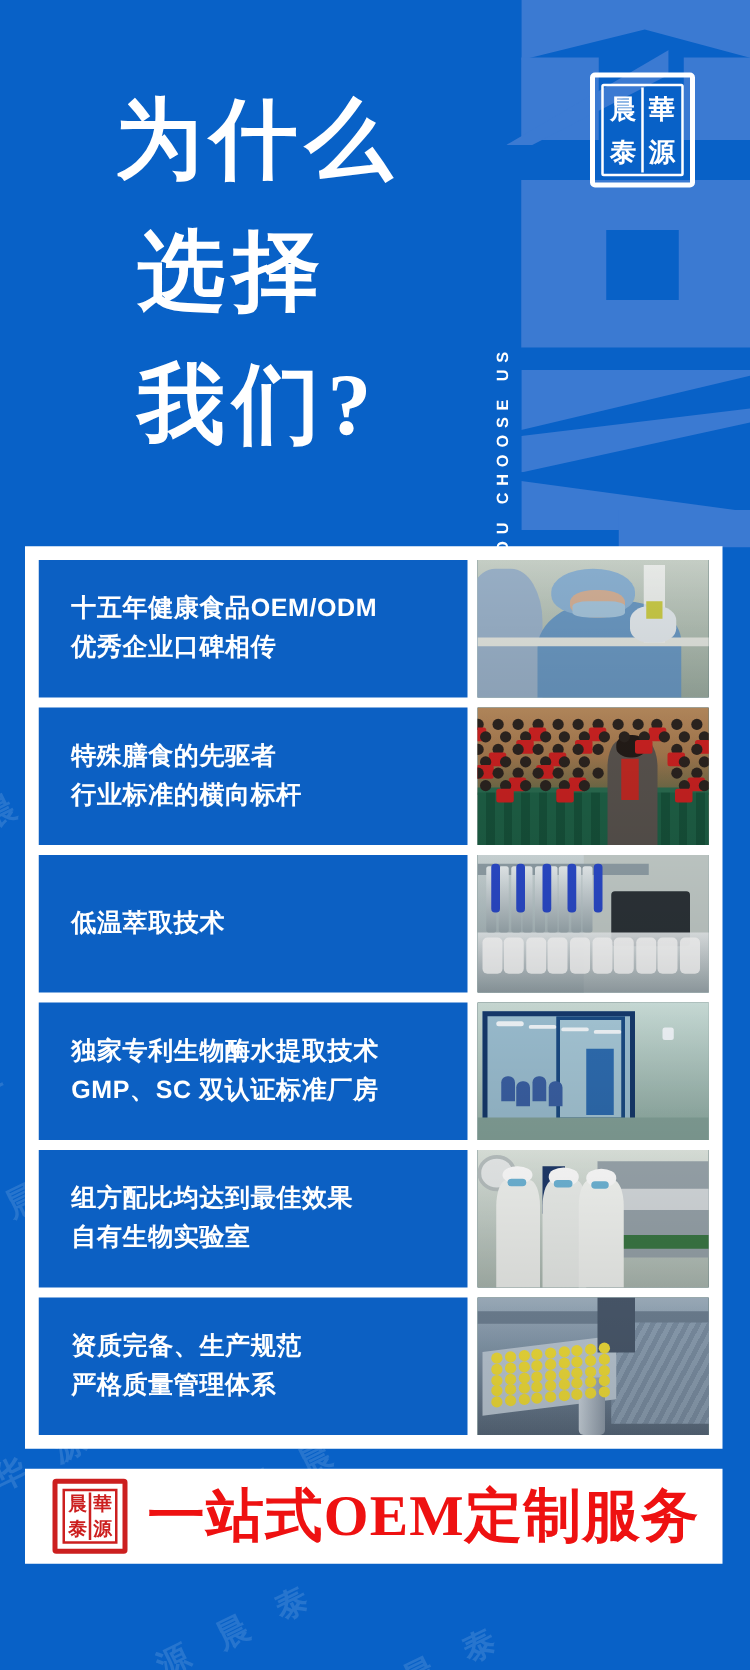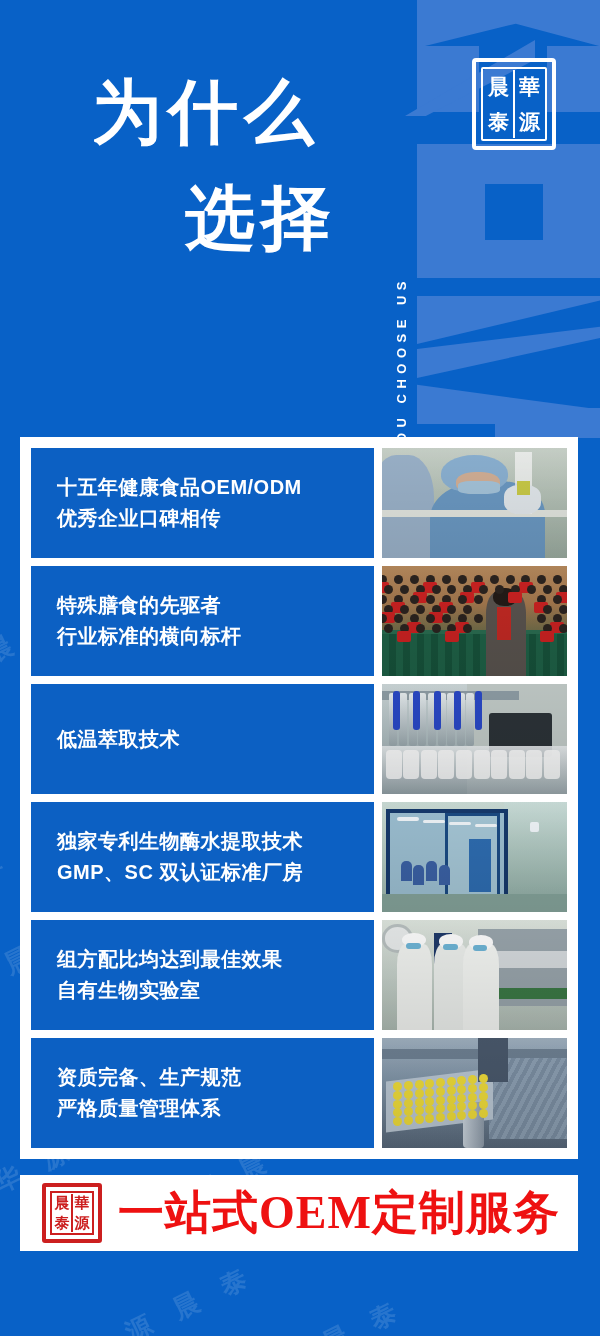--- a/index.html
+++ b/index.html
@@ -47,21 +47,21 @@
            color:rgba(255,255,255,.13); line-height:96px;
            font-family:"Liberation Serif","DejaVu Serif",serif; font-weight:700; }
   .wm-row.b{ padding-left:120px; }
 
   
   .header{ position:absolute; left:0; top:0; width:600px; height:438px; }
   .title{ position:absolute; left:92px; top:60px; width:320px;
           color:#ffffff; font-weight:700; font-size:70px; line-height:106px;
           letter-spacing:6px;
           font-family:"Liberation Serif","DejaVu Serif",serif; }
-  .title-l2{ padding-left:18px;text-align:center; }
+  .title-l2{ padding-left:18px; }
   .title-l3{ padding-left:18px; }
 
   .vert-en{ position:absolute; left:390px; top:28px; height:370px;
             width:24px; display:flex; align-items:flex-end; justify-content:center; }
   .vert-en span{ display:block; color:#ffffff; font-size:13px; font-weight:700;
                  letter-spacing:5.5px; white-space:nowrap;
                  transform:rotate(-90deg); transform-origin:center center; }
 
   .seal-white{ position:absolute; left:472px; top:58px; width:84px; height:92px;
                border:4px solid #fff; border-radius:4px; }
@@ -222,20 +222,21 @@
     <div class="wm-row b">华 源 晨 泰</div>
     <div class="wm-row">华 源 晨 泰</div>
     <div class="wm-row b">华 源 晨 泰</div>
   </div>
 </div>
 
 <div class="header">
   <div class="title">
     <div>为什么</div>
     <div class="title-l2">选择</div>
+    <div class="title-l3">我们?</div>
   </div>
 
   <div class="vert-en">
     <span>DID YOU CHOOSE US</span>
   </div>
 
   <div class="seal-white">
     <div class="inner">
       <div class="ch">晨</div>
       <div class="ch">華</div>

